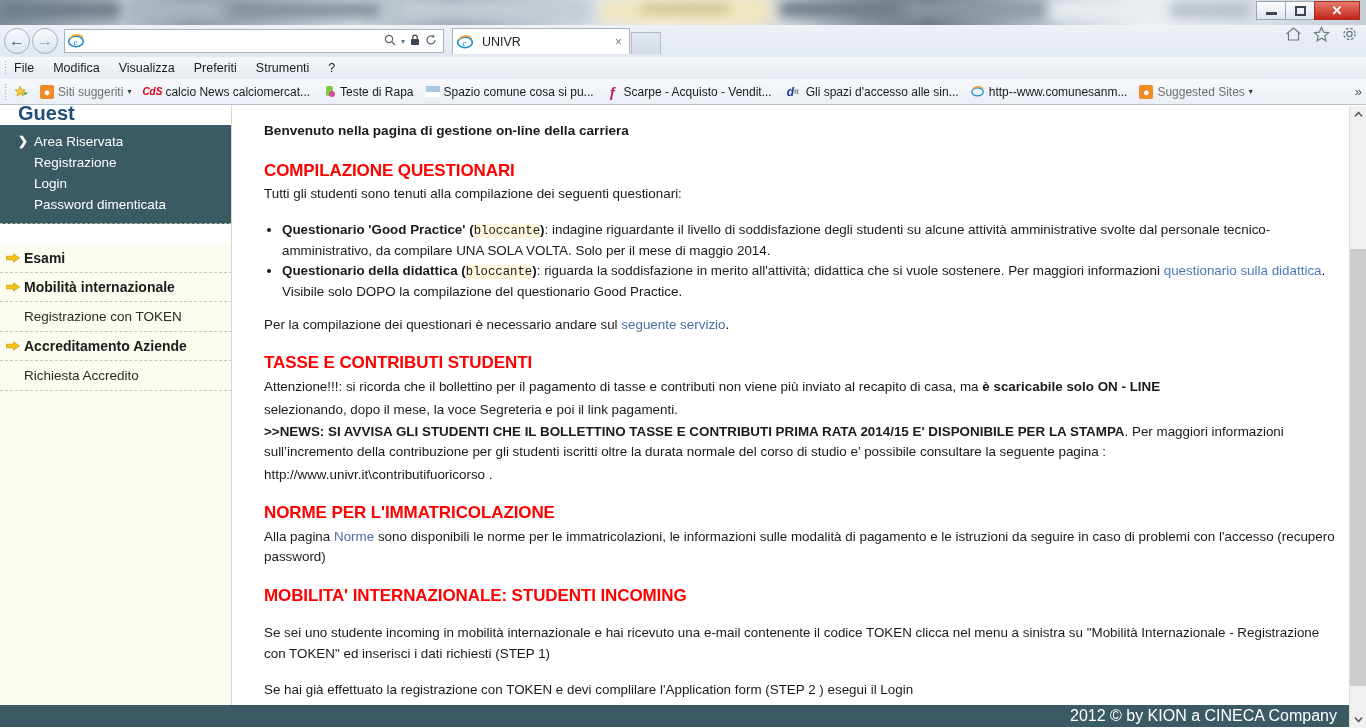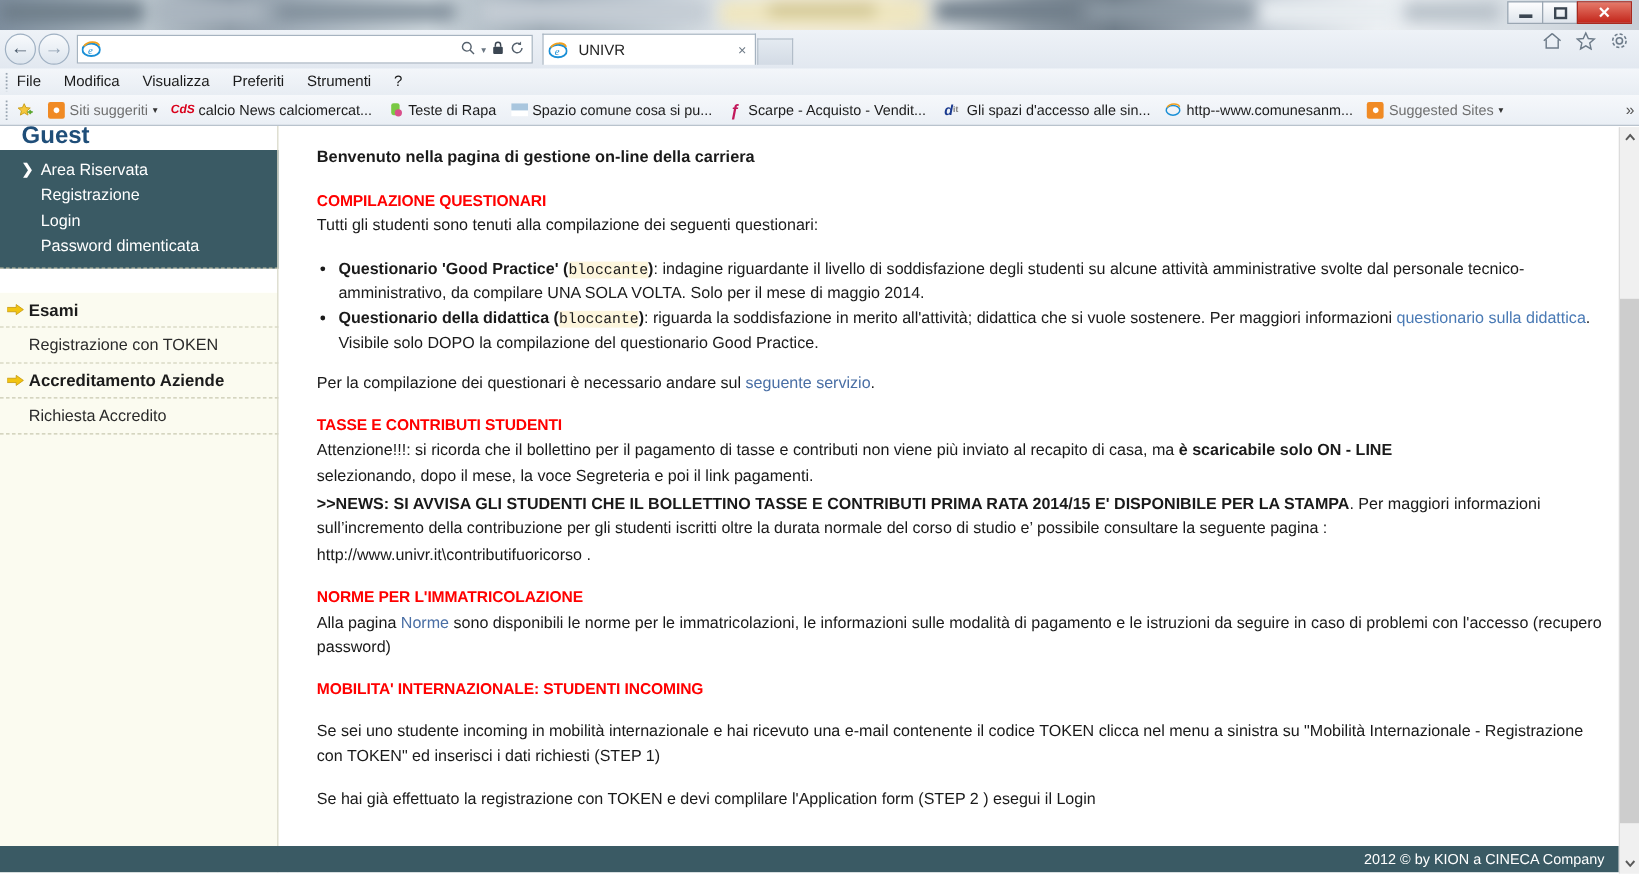--- a/index.html
+++ b/index.html
@@ -258,21 +258,21 @@
     font-size: 13.4px;
     color: #1a1a1a;
     line-height: 1.52;
     overflow: hidden;
     position: relative;
   }
   #content h1.welcome {
     font-size: 13.6px; font-weight: bold; margin: 2px 0 16px 0;
   }
   .red-head {
-    color: #ff0000; font-weight: bold; font-size: 13px;
+    color: #ff0000; font-weight: bold; font-size: 17px;
     margin: 0 0 1px 0;
     letter-spacing: -0.1px;
   }
   .para { margin: 0 0 2px 0; }
   .spacer { height: 13px; }
   ul.qlist { margin: 0; padding-left: 18px; }
   ul.qlist li { margin: 0; padding: 0; }
   .bl { background: #fdf6dd; font-family: "Liberation Mono", monospace; font-size: 12.3px; }
   a.lnk { color: #4a6fa5; text-decoration: none; }
   a.lnk2 { color: #4a7ab5; text-decoration: none; }
@@ -294,21 +294,21 @@
     position: absolute; left: 0; top: 143px; width: 17px; height: 437px;
     background: #cdcdcd;
   }
 
   
   #footer {
     position: absolute; left: 0; bottom: 0;
     width: 1349px; height: 22px;
     background: #3a5a64;
     color: #ffffff;
-    font-size: 12px;
+    font-size: 16px;
     display: flex; align-items: center; justify-content: flex-end;
     padding-right: 12px;
     z-index: 5;
   }
 </style>
 </head>
 <body>
 
 <div id="browser-chrome">
 
@@ -500,20 +500,26 @@
         <div class="nav-li"><span>Password dimenticata</span></div>
       </div>
     <div class="gap-strip"></div>
     <div id="sidebar-sections">
         <div class="sec-row">
           <svg class="arrow-ico" width="14" height="10" viewBox="0 0 14 10">
             <path d="M0 3.2 H7.5 V0.8 L13.5 5 L7.5 9.2 V6.8 H0 z" fill="#f2c40f" stroke="#c79a10" stroke-width="0.7"></path>
           </svg>
           <span>Esami</span>
         </div>
+        <div class="sec-row">
+          <svg class="arrow-ico" width="14" height="10" viewBox="0 0 14 10">
+            <path d="M0 3.2 H7.5 V0.8 L13.5 5 L7.5 9.2 V6.8 H0 z" fill="#f2c40f" stroke="#c79a10" stroke-width="0.7"></path>
+          </svg>
+          <span>Mobilità internazionale</span>
+        </div>
         <div class="sub-row"><span>Registrazione con TOKEN</span></div>
         <div class="sec-row">
           <svg class="arrow-ico" width="14" height="10" viewBox="0 0 14 10">
             <path d="M0 3.2 H7.5 V0.8 L13.5 5 L7.5 9.2 V6.8 H0 z" fill="#f2c40f" stroke="#c79a10" stroke-width="0.7"></path>
           </svg>
           <span>Accreditamento Aziende</span>
         </div>
         <div class="sub-row"><span>Richiesta Accredito</span></div>
       </div>
     <div id="sidebar-edge"></div>

